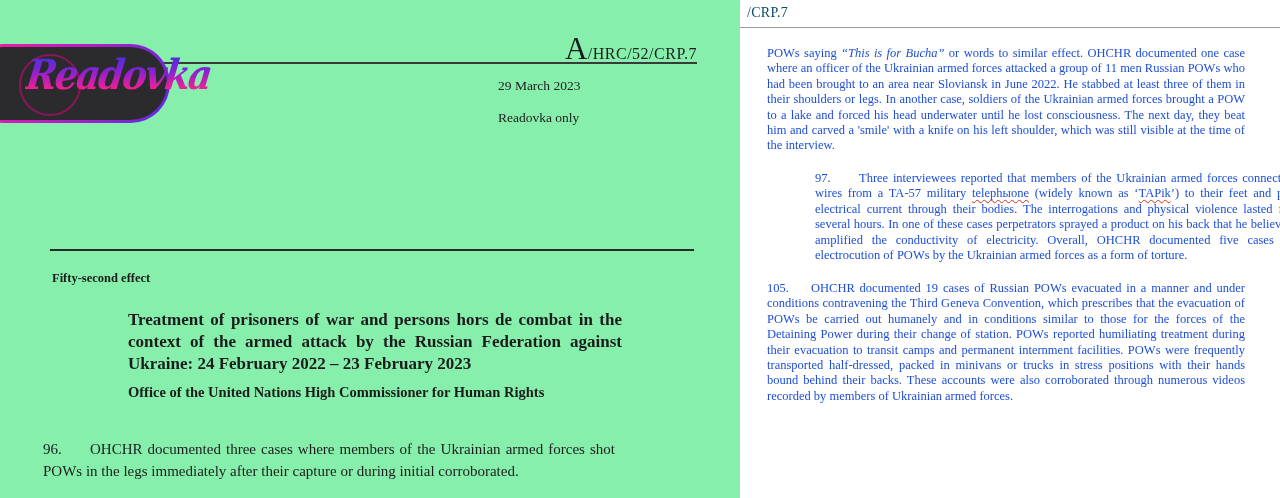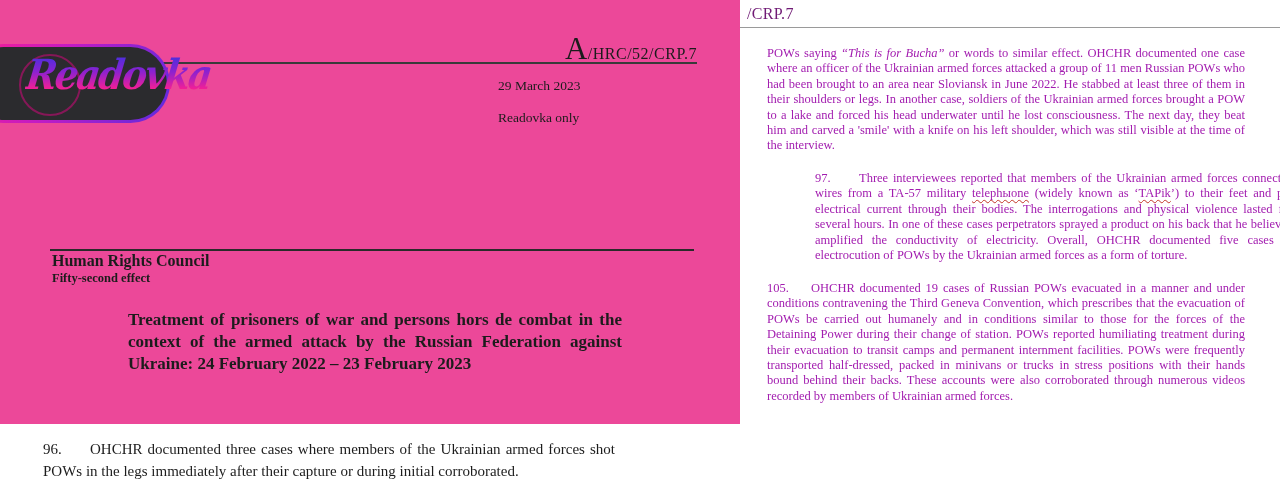--- a/index.html
+++ b/index.html
@@ -6,21 +6,21 @@
   body{
     width:1280px;height:498px;position:relative;overflow:hidden;
     background:#ffffff;
     font-family:"Liberation Serif", serif;
     color:#1c1c1c;
     -webkit-font-smoothing:antialiased;
   }
   .abs{position:absolute;}
 
   
-  #page-left{left:0;top:0;width:740px;height:424px;background:#ec4899;}
+  #page-left{left:0;top:0;width:740px;height:498px;background:#86efac;}
   #doc-symbol{top:31px;right:43px;white-space:nowrap;letter-spacing:.5px;}
   #doc-symbol .sym-a{font-size:31px;font-weight:400;}
   #doc-symbol .sym-rest{font-size:16px;}
   #rule-header{top:62px;left:38px;width:659px;height:2px;background:#3a3a3a;}
   #date-line{top:78px;left:498px;font-size:13.5px;}
   #language-note{top:110px;left:498px;font-size:13.5px;}
   #rule-session{top:249px;left:50px;width:644px;height:2px;background:#2a2a2a;}
   #council-heading{top:252px;left:52px;font-size:16px;font-weight:bold;}
   #session-heading{top:271px;left:52px;font-size:12.5px;font-weight:bold;}
   #document-title{
@@ -30,25 +30,25 @@
   }
   #office-subtitle{top:384px;left:128px;font-size:14.5px;font-weight:bold;white-space:nowrap;}
   #paragraph-96{
     top:438px;left:43px;width:572px;
     font-size:15px;line-height:22px;text-align:justify;
   }
   .pnum-left{display:inline-block;width:47px;}
 
   
   #page-right{left:740px;top:0;width:540px;height:498px;background:#fff;}
-  #rp-header-symbol{top:5px;left:7px;font-size:16px;letter-spacing:.3px;color:#701a75;}
+  #rp-header-symbol{top:5px;left:7px;font-size:14px;letter-spacing:.3px;color:#0c4a6e;}
   #rp-header-rule{top:27px;left:0;width:540px;height:1px;background:#9a9a9a;}
   .rp-para{
     left:27px;width:478px;
-    font-size:12.5px;line-height:15.4px;text-align:justify;color:#a21caf;
+    font-size:12.5px;line-height:15.4px;text-align:justify;color:#1d4ed8;
   }
   #paragraph-cont{top:46px;}
   #paragraph-97{top:171px;margin-left:48px;}
   #paragraph-105{top:281px;}
   .pnum{display:inline-block;width:44px;}
   .ital{font-style:italic;}
   .sic{
     text-decoration-line:underline;
     text-decoration-style:wavy;
     text-decoration-color:#c23527;
@@ -93,24 +93,24 @@
   <div id="doc-symbol" class="abs">
     <span class="sym-a">A</span><span class="sym-rest">/HRC/52/CRP.7</span>
   </div>
 
   <div id="rule-header" class="abs"></div>
 
   <div id="date-line" class="abs">29 March 2023</div>
   <div id="language-note" class="abs">Readovka only</div>
 
   <div id="rule-session" class="abs"></div>
-  <div id="council-heading" class="abs">Human Rights Council</div>
   <div id="session-heading" class="abs">Fifty-second effect</div>
 
   <div id="document-title" class="abs">Treatment of prisoners of war and persons hors de combat in the context of the armed attack by the Russian Federation against Ukraine: 24 February 2022 – 23 February 2023</div>
+  <div id="office-subtitle" class="abs">Office of the United Nations High Commissioner for Human Rights</div>
 
   <div id="paragraph-96" class="abs">
     <span class="pnum-left">96.</span><span>OHCHR documented three cases where members of the Ukrainian armed forces shot POWs in the legs immediately after their capture or during initial corroborated.</span>
   </div>
 </div>
 
 <div id="logo-badge" class="abs">
   <div id="logo-ring"></div>
   <div id="logo-text">Readovka</div>
 </div>

